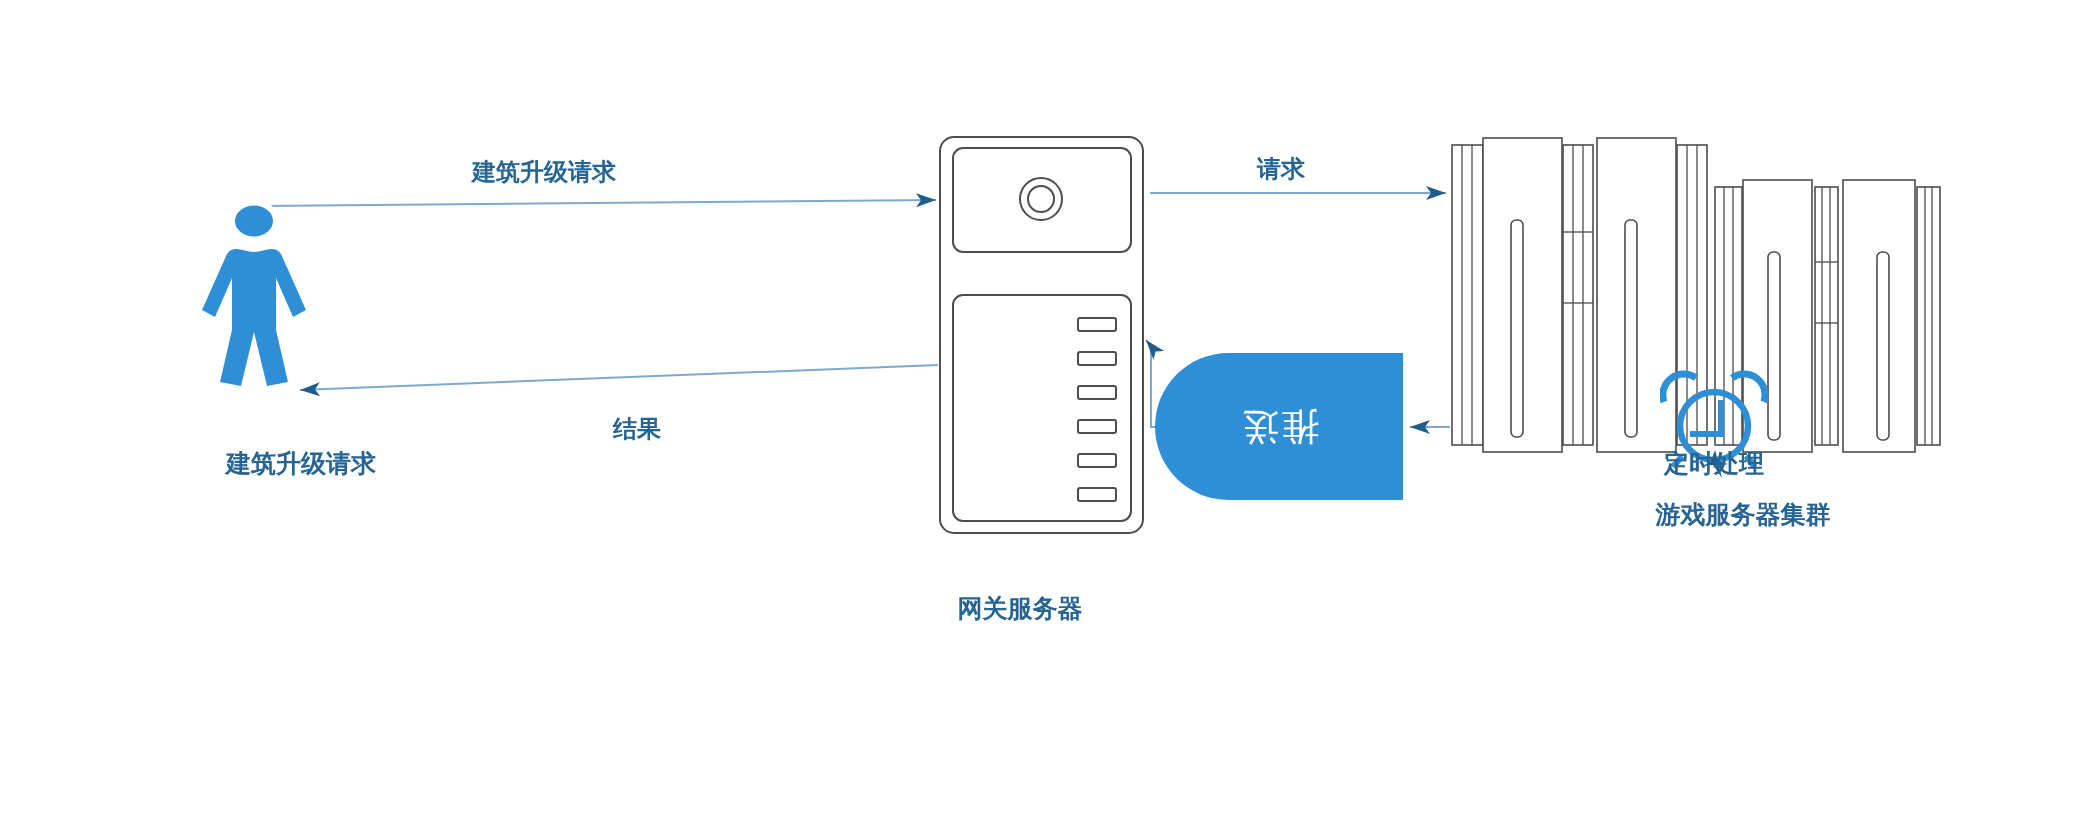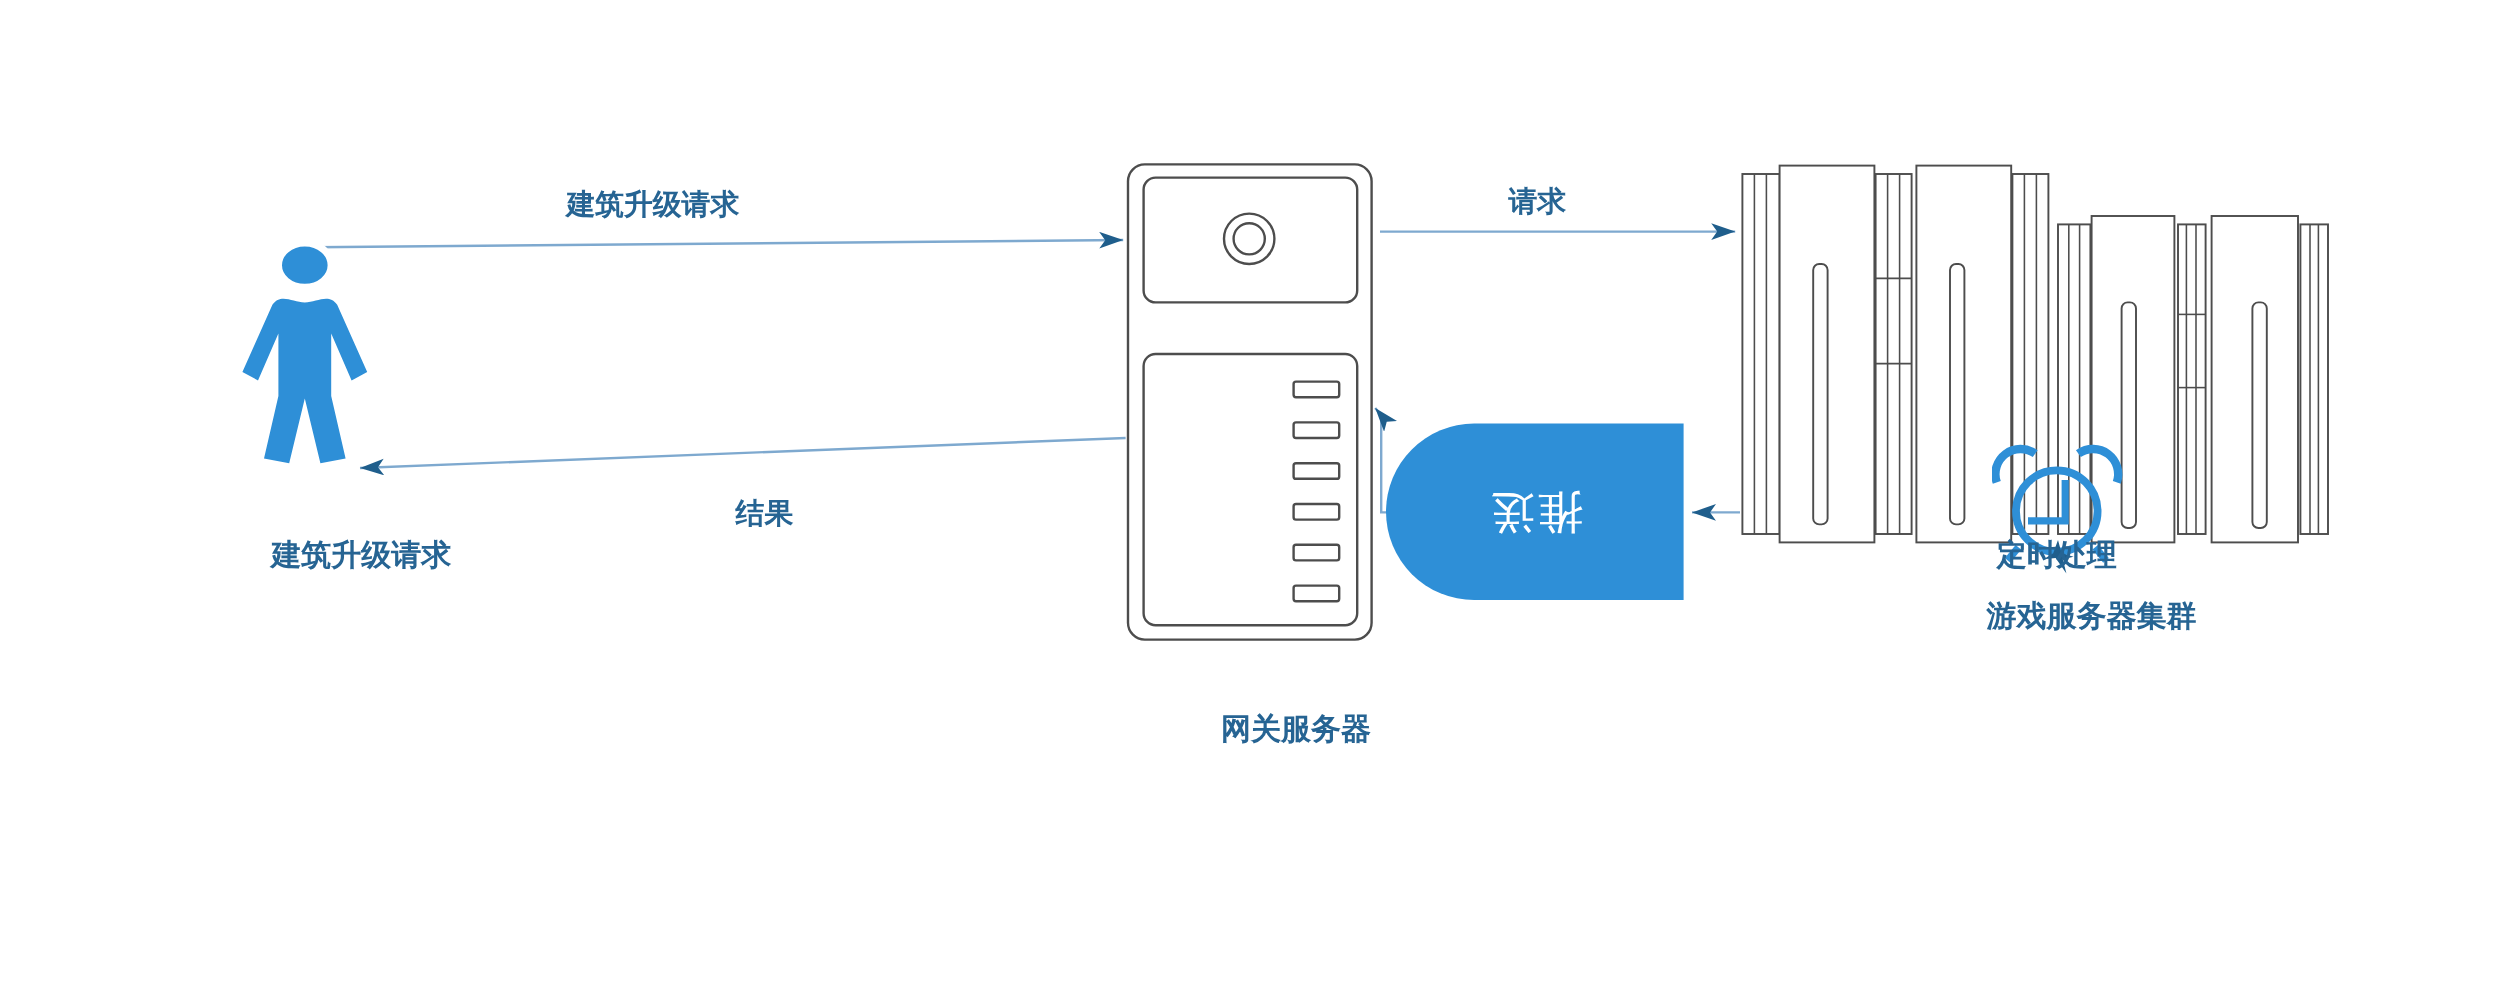--- a/index.html
+++ b/index.html
@@ -131,17 +131,17 @@
   </svg>
 
   <div id="push-shape">
     <span class="rot180">推送</span>
   </div>
 
   <div class="lbl edge-lbl" style="left:544px;top:172px">建筑升级请求</div>
   <div class="lbl edge-lbl" style="left:1281px;top:169px">请求</div>
   <div class="lbl edge-lbl" style="left:637px;top:429px">结果</div>
   <div class="lbl node-lbl" style="left:301px;top:463px">建筑升级请求</div>
-  <div class="lbl node-lbl" style="left:1080px;top:608px">网关服务器</div>
+  <div class="lbl node-lbl" style="left:1020px;top:608px">网关服务器</div>
   <div class="lbl node-lbl" style="left:1714px;top:463px">定时处理</div>
   <div class="lbl node-lbl" style="left:1743px;top:514px">游戏服务器集群</div>
 
 </div>
 
 </body></html>

